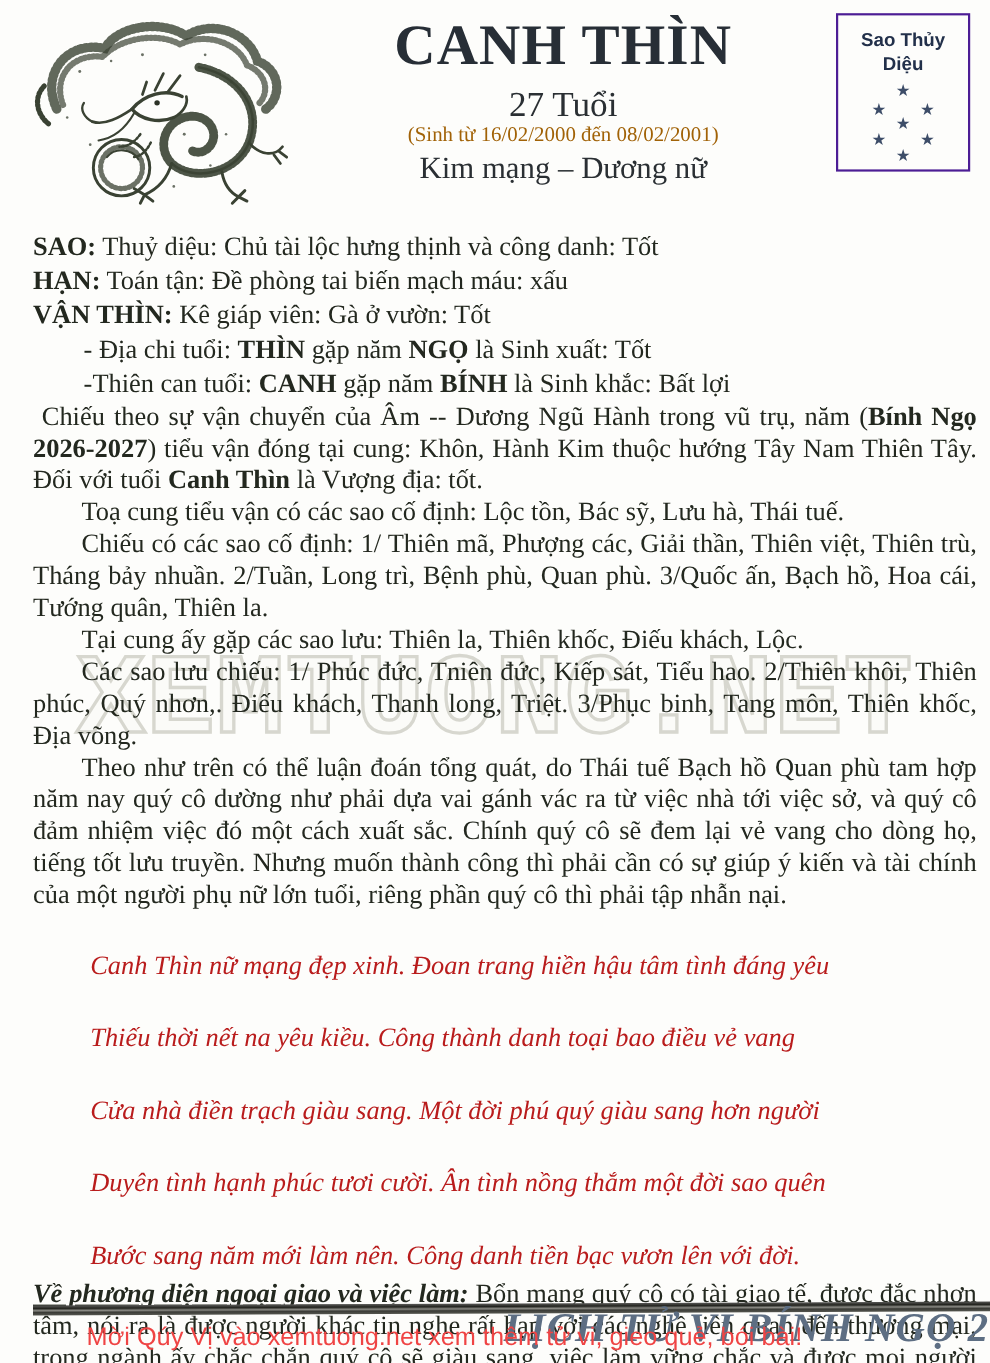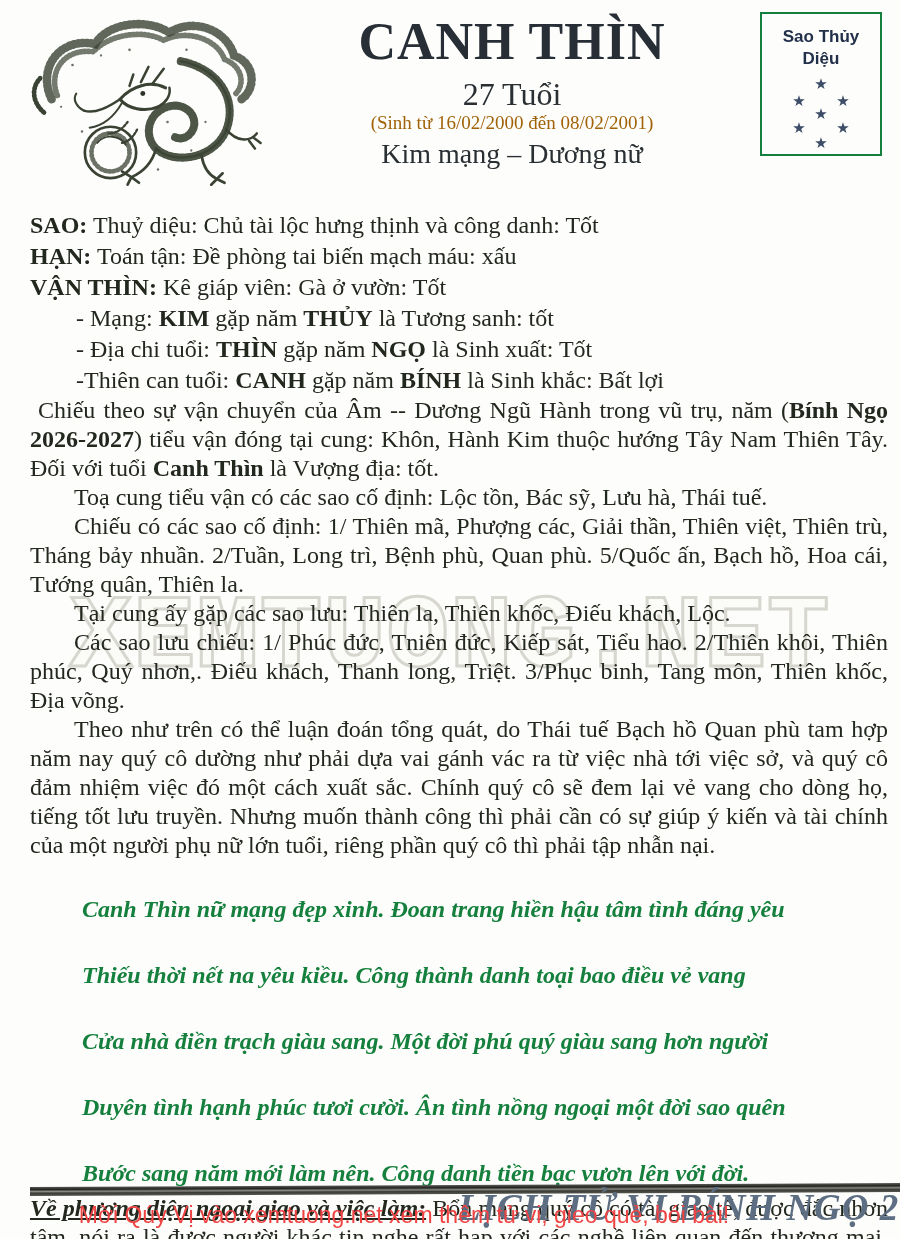--- a/index.html
+++ b/index.html
@@ -33,21 +33,21 @@
     font-size:52px;font-weight:bold;letter-spacing:1px;
     color:#272e36;margin:0 0 10px 0;
   }
   .doc-age{font-size:32px;margin:2px 0 3px 0;color:#2a2f33;}
   .doc-birth{font-size:19px;margin:0 0 8px 0;color:#a16207;}
   .doc-menh{font-size:28px;margin:0 0 7px 0;color:#2a2f33;}
   .doc-napam{font-size:28px;margin:0;color:#2a2f33;}
 
   .star-box{
     width:118px;height:140px;margin:12px 18px 0 4px;
-    border:2px solid #15803d;position:relative;
+    border:2px solid #4c1d95;position:relative;
     box-sizing:content-box;flex:none;
   }
   .star-box-title{
     font-family:"Liberation Sans", sans-serif;
     font-weight:bold;font-size:17px;line-height:22px;
     color:#22304a;text-align:center;padding-top:12px;
   }
   .star{
     position:absolute;font-size:15px;color:#3d4d68;line-height:1;
     transform:translate(-50%,-50%);
@@ -58,22 +58,22 @@
   .attr-line{line-height:31px;white-space:nowrap;}
   .rel-line{line-height:31px;padding-left:46px;white-space:nowrap;}
   .b{font-weight:bold;}
   .para{line-height:29px;text-align:justify;margin:0;}
   .indent{text-indent:44px;}
   .indent-sm{text-indent:8px;}
 
   
   .poem{margin:2px 24px 0 30px;padding-left:52px;font-size:24px;}
   .poem-line{
-    font-weight:bold;font-style:italic;line-height:34px;
-    color:#15803d;white-space:nowrap;margin-top:32px;
+    font-weight:normal;font-style:italic;line-height:34px;
+    color:#b91c1c;white-space:nowrap;margin-top:32px;
   }
   .ngoaigiao-label{font-weight:bold;font-style:italic;text-decoration:underline;}
 
   
   .footer-rule{
     position:absolute;left:30px;width:870px;top:1185px;height:9px;z-index:2;
     background:linear-gradient(180deg,#5a5a58 0%,#23241f 30%,#8a8a84 52%,#3a3b36 70%,#55564f 100%);
     transform:rotate(-0.25deg);
   }
   .edition{
@@ -169,45 +169,42 @@
         <span class="b">SAO:</span><span> Thuỷ diệu: Chủ tài lộc hưng thịnh và công danh: Tốt</span>
       </div>
       <div class="attr-line">
         <span class="b">HẠN:</span><span> Toán tận: Đề phòng tai biến mạch máu: xấu</span>
       </div>
       <div class="attr-line">
         <span class="b">VẬN THÌN:</span><span> Kê giáp viên: Gà ở vườn: Tốt</span>
       </div>
 
       <div class="rel-line">
-        <span>- Mạng: </span><span class="b">KIM</span><span> gặp năm </span><span class="b">THỦY</span><span> là Tương sanh: tốt</span>
-      </div>
-      <div class="rel-line">
         <span>- Địa chi tuổi: </span><span class="b">THÌN</span><span> gặp năm </span><span class="b">NGỌ</span><span> là Sinh xuất: Tốt</span>
       </div>
       <div class="rel-line">
         <span>-Thiên can tuổi: </span><span class="b">CANH</span><span> gặp năm </span><span class="b">BÍNH</span><span> là Sinh khắc: Bất lợi</span>
       </div>
 
       <p class="para indent-sm">
         <span>Chiếu theo sự vận chuyển của Âm -- Dương Ngũ Hành trong vũ trụ, năm (</span><span class="b">Bính Ngọ 2026-2027</span><span>) tiểu vận đóng tại cung: Khôn, Hành Kim thuộc hướng Tây Nam Thiên Tây. Đối với tuổi </span><span class="b">Canh Thìn</span><span> là Vượng địa: tốt.</span>
       </p>
 
       <p class="para indent">Toạ cung tiểu vận có các sao cố định: Lộc tồn, Bác sỹ, Lưu hà, Thái tuế.</p>
-      <p class="para indent">Chiếu có các sao cố định: 1/ Thiên mã, Phượng các, Giải thần, Thiên việt, Thiên trù, Tháng bảy nhuần. 2/Tuần, Long trì, Bệnh phù, Quan phù. 5/Quốc ấn, Bạch hồ, Hoa cái, Tướng quân, Thiên la.</p>
+      <p class="para indent">Chiếu có các sao cố định: 1/ Thiên mã, Phượng các, Giải thần, Thiên việt, Thiên trù, Tháng bảy nhuần. 2/Tuần, Long trì, Bệnh phù, Quan phù. 3/Quốc ấn, Bạch hồ, Hoa cái, Tướng quân, Thiên la.</p>
       <p class="para indent">Tại cung ấy gặp các sao lưu: Thiên la, Thiên khốc, Điếu khách, Lộc.</p>
       <p class="para indent">Các sao lưu chiếu: 1/ Phúc đức, Tniên đức, Kiếp sát, Tiểu hao. 2/Thiên khôi, Thiên phúc, Quý nhơn,. Điếu khách, Thanh long, Triệt. 3/Phục binh, Tang môn, Thiên khốc, Địa võng.</p>
       <p class="para indent">Theo như trên có thể luận đoán tổng quát, do Thái tuế Bạch hồ Quan phù tam hợp năm nay quý cô dường như phải dựa vai gánh vác ra từ việc nhà tới việc sở, và quý cô đảm nhiệm việc đó một cách xuất sắc. Chính quý cô sẽ đem lại vẻ vang cho dòng họ, tiếng tốt lưu truyền. Nhưng muốn thành công thì phải cần có sự giúp ý kiến và tài chính của một người phụ nữ lớn tuổi, riêng phần quý cô thì phải tập nhẫn nại.</p>
     </div>
 
     <div class="poem">
       <div class="poem-line">Canh Thìn nữ mạng đẹp xinh. Đoan trang hiền hậu tâm tình đáng yêu</div>
       <div class="poem-line">Thiếu thời nết na yêu kiều. Công thành danh toại bao điều vẻ vang</div>
       <div class="poem-line">Cửa nhà điền trạch giàu sang. Một đời phú quý giàu sang hơn người</div>
-      <div class="poem-line">Duyên tình hạnh phúc tươi cười. Ân tình nồng ngoại một đời sao quên</div>
+      <div class="poem-line">Duyên tình hạnh phúc tươi cười. Ân tình nồng thắm một đời sao quên</div>
       <div class="poem-line">Bước sang năm mới làm nên. Công danh tiền bạc vươn lên với đời.</div>
     </div>
 
     <div class="bodytext">
       <p class="para">
         <span class="ngoaigiao-label">Về phương diện ngoại giao và việc làm:</span><span> Bổn mạng quý cô có tài giao tế, được đắc nhơn tâm, nói ra là được người khác tin nghe rất hạp với các nghề liên quan đến thương mại, trong ngành ấy chắc chắn quý cô sẽ giàu sang, việc làm vững chắc và được mọi người tính nhiệm.</span>
       </p>
     </div>
 
   </div>

